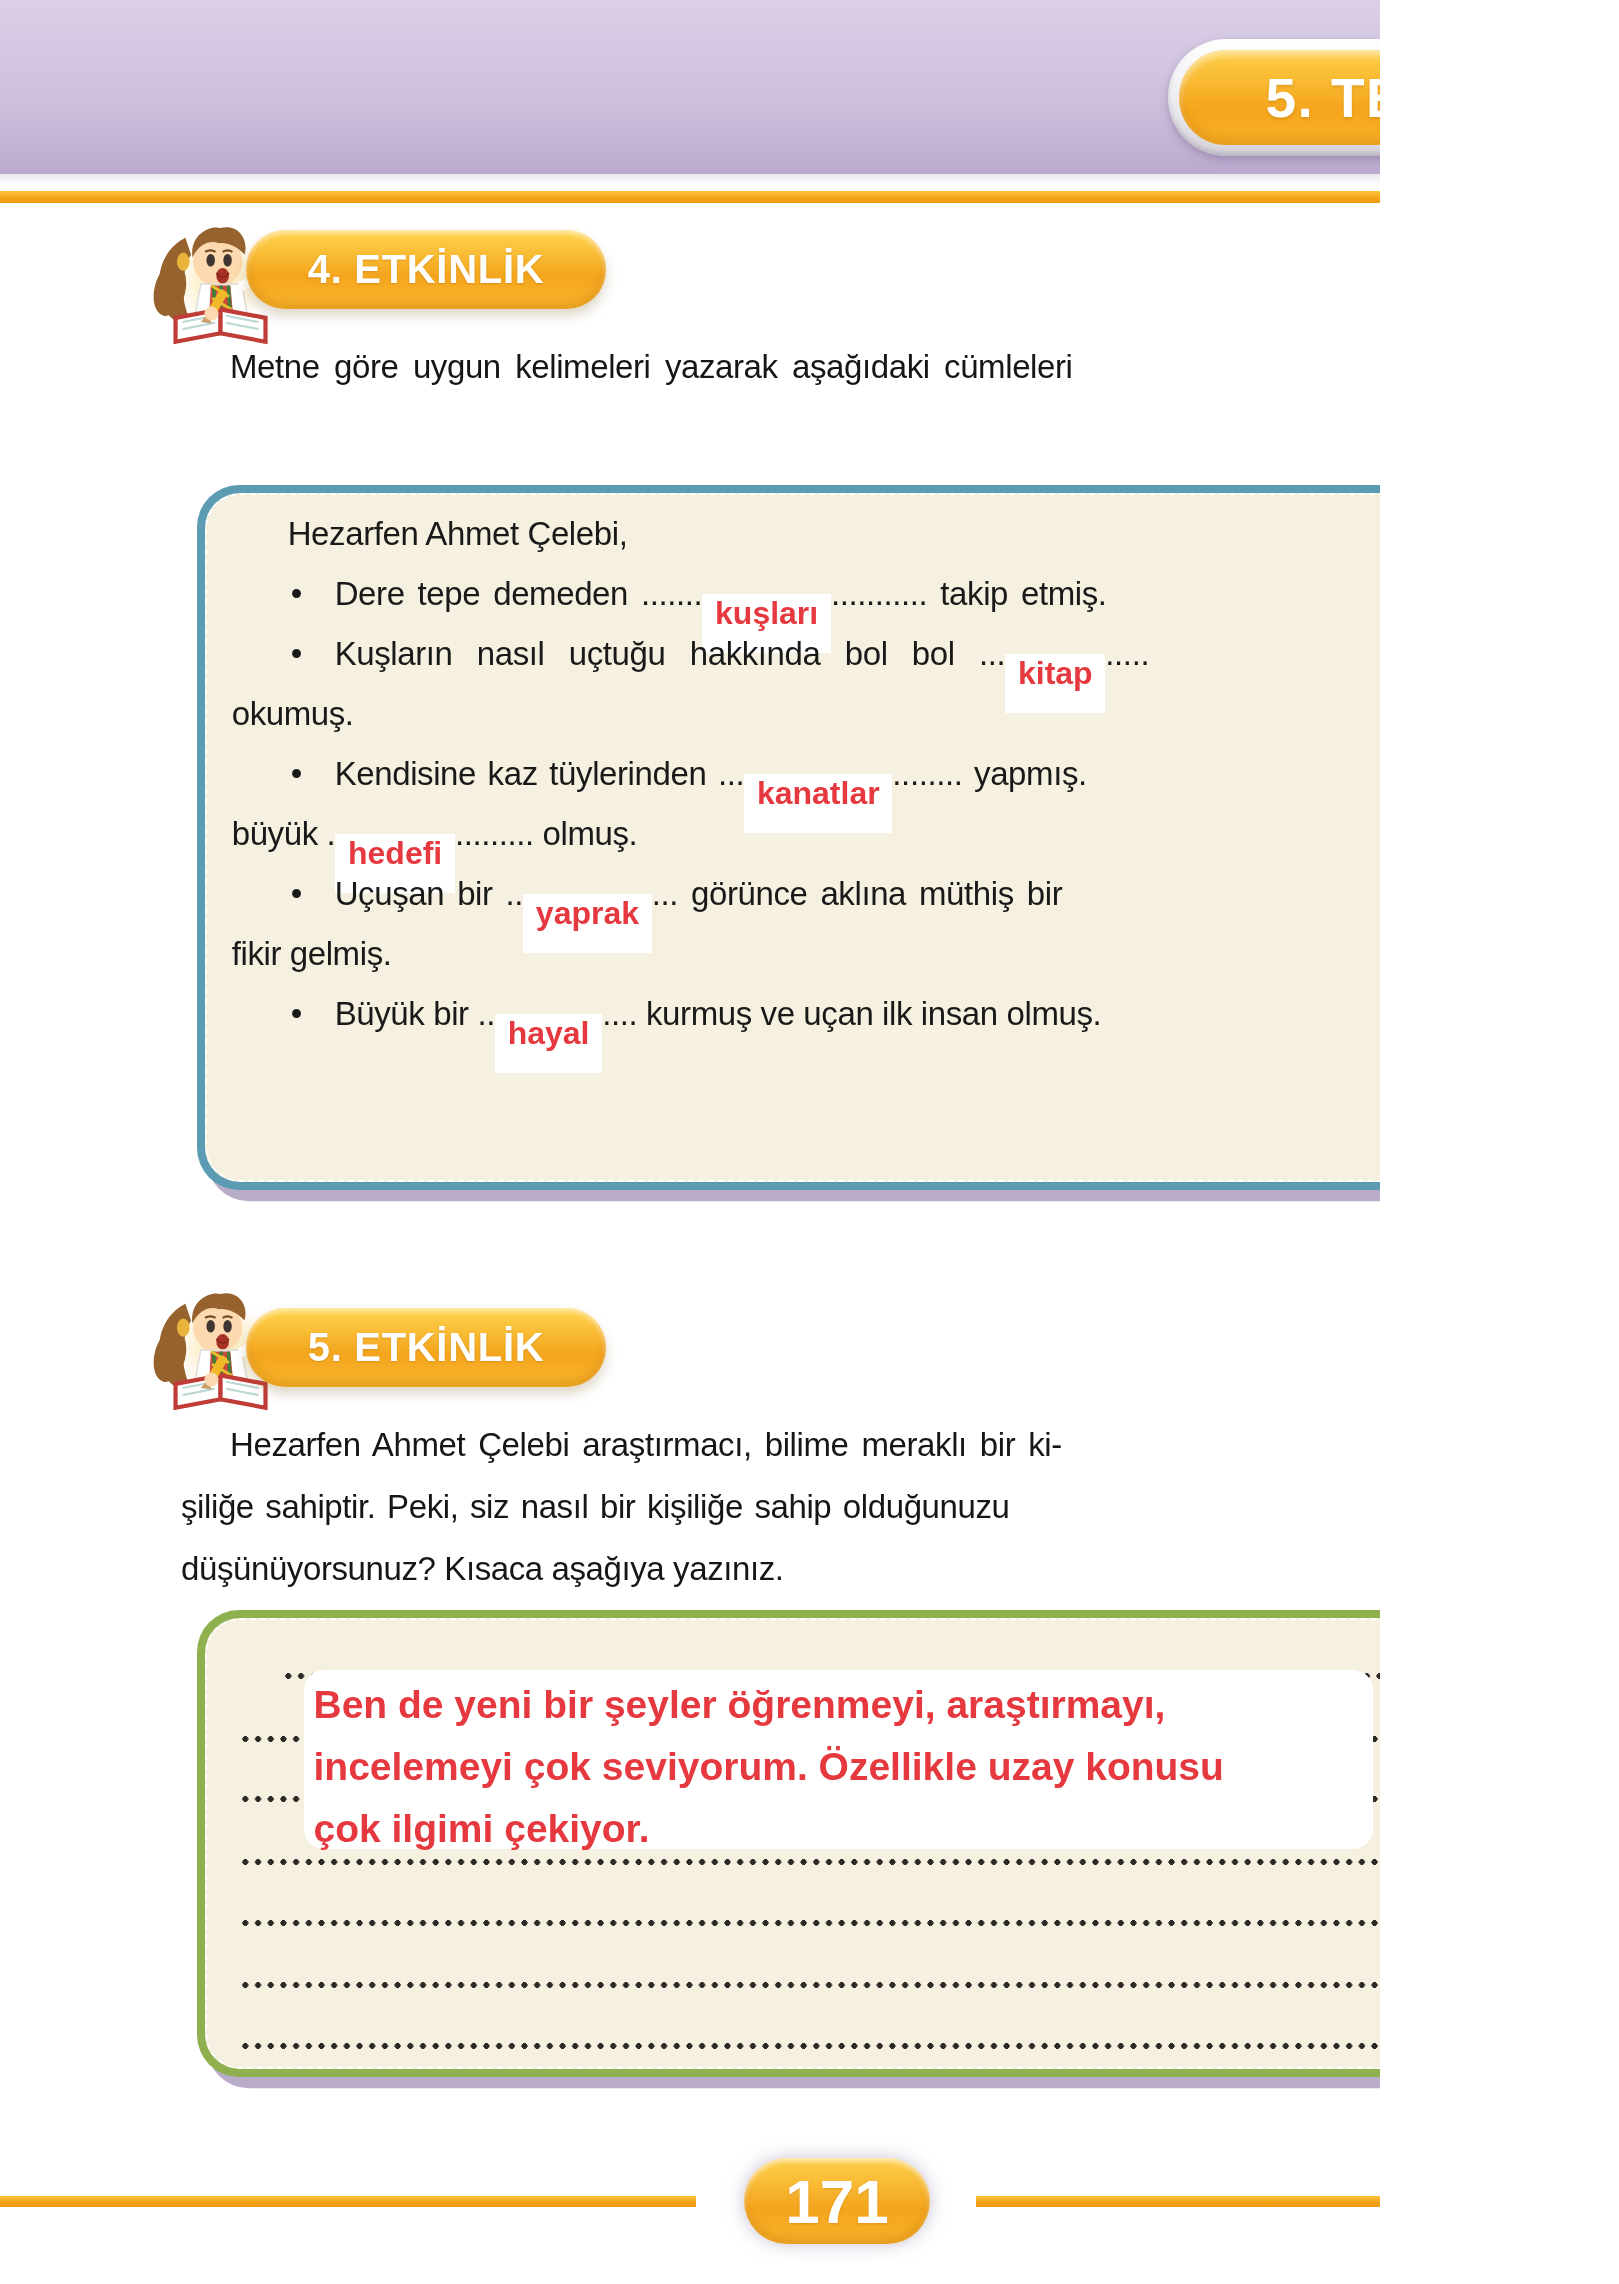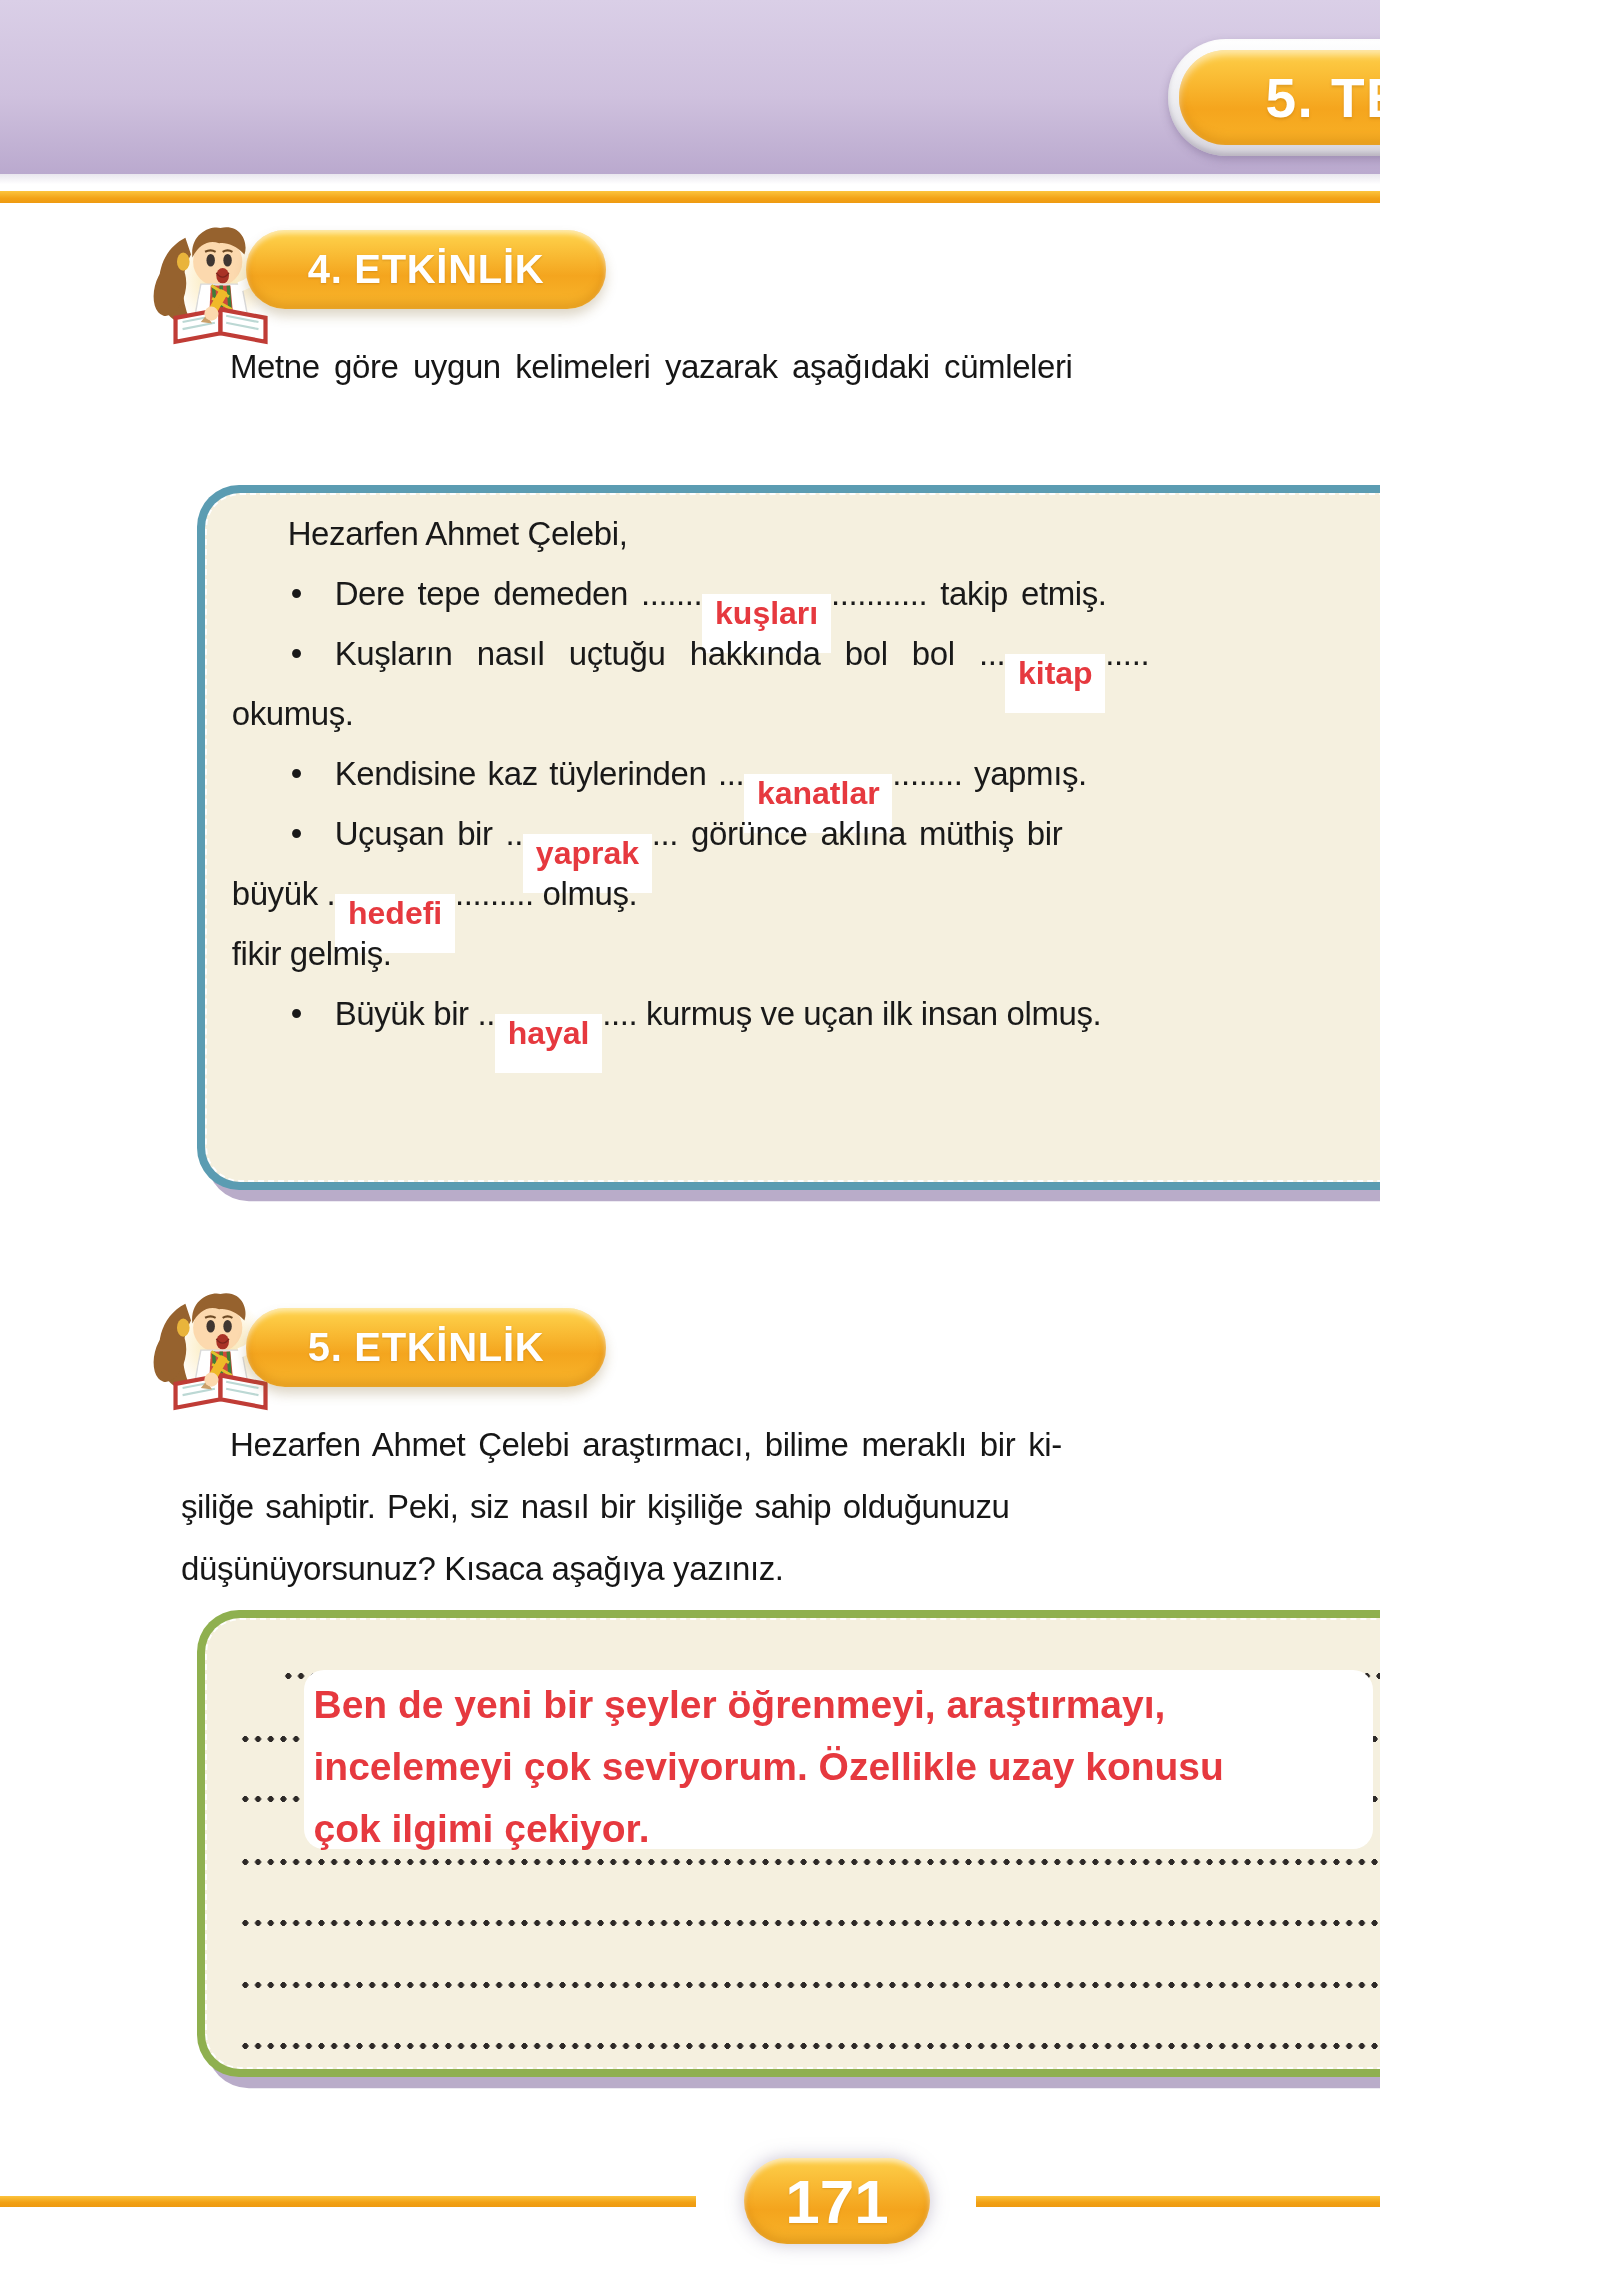--- a/index.html
+++ b/index.html
@@ -144,22 +144,22 @@
   </div>
 
   <div class="sbox" id="box1">
     <div class="inner">
       <div class="content">
         <div class="line h">Hezarfen Ahmet Çelebi,</div>
         <div class="line b ws6"><span>Dere tepe demeden .......</span><span class="ans">kuşları</span><span>........... takip etmiş.</span></div>
         <div class="line b ws22"><span>Kuşların nasıl uçtuğu hakkında bol bol ...</span><span class="ans">kitap</span><span>.....</span></div>
         <div class="line"><span>okumuş.</span></div>
         <div class="line b ws4"><span>Kendisine kaz tüylerinden ...</span><span class="ans">kanatlar</span><span>........ yapmış.</span></div>
+        <div class="line"><span>büyük .</span><span class="ans">hedefi</span><span>......... olmuş.</span></div>
         <div class="line b ws6"><span>Uçuşan bir ..</span><span class="ans">yaprak</span><span>... görünce aklına müthiş bir</span></div>
-        <div class="line"><span>büyük .</span><span class="ans">hedefi</span><span>......... olmuş.</span></div>
         <div class="line"><span>fikir gelmiş.</span></div>
         <div class="line b"><span>Büyük bir ..</span><span class="ans">hayal</span><span>.... kurmuş ve uçan ilk insan olmuş.</span></div>
       </div>
     </div>
   </div>
 
   <svg class="girl" id="girl5" viewBox="0 0 212 192">
       <use href="#girlicon"></use>
     </svg>
   <div class="activity-badge" id="badge5">

